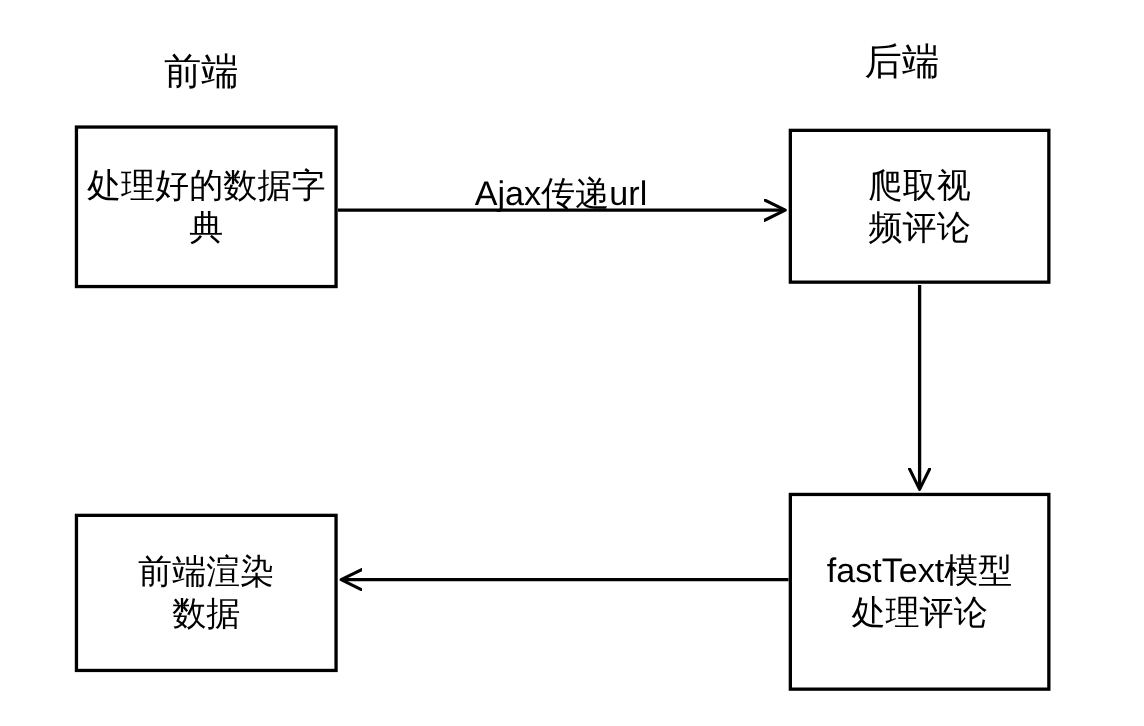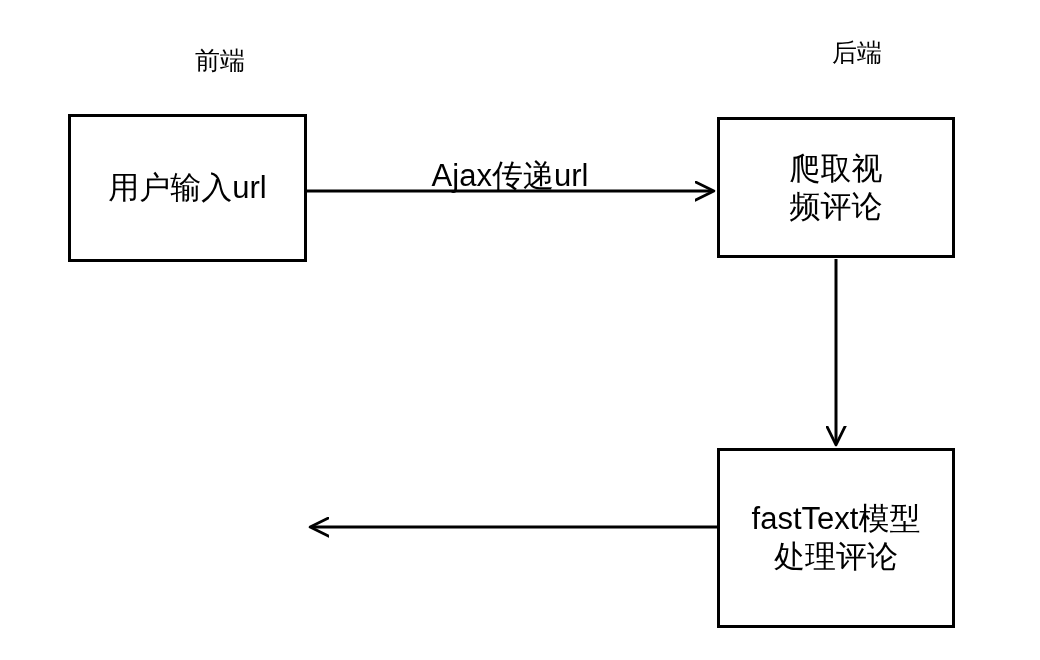--- a/index.html
+++ b/index.html
@@ -36,27 +36,26 @@
     text-align: center;
     color: #000000;
     font-size: 31px;
     line-height: 1.22;
     white-space: pre-line;
     font-family: "Liberation Sans", "DejaVu Sans", sans-serif;
   }
   .lane-title {
     position: absolute;
     color: #000000;
-    font-size: 25px;
+    font-size: 34px;
     line-height: 1;
     text-align: center;
     white-space: nowrap;
     transform: translateX(-50%);
     font-family: "Liberation Sans", "DejaVu Sans", sans-serif;
-    margin-left: 37px;
   }
   .edge-label {
     position: absolute;
     color: #000000;
     font-size: 31px;
     line-height: 1;
     text-align: center;
     white-space: nowrap;
     transform: translateX(-50%);
     background: transparent;
@@ -85,25 +84,27 @@
 
     <g>
       <line x1="717" y1="527" x2="311" y2="527" stroke="#000000" stroke-width="3" marker-end="url(#arrow-right)"></line>
     </g>
   </svg>
 
   <div class="lane-title" style="left:183px; top:48px;">前端</div>
 
   <div class="lane-title" style="left:820px; top:40px;font-family:Liberation Serif, serif;">后端</div>
 
-  <div class="node" style="left:68px; top:114px; width:239px; height:148px;">用户输入url</div>
+  <div class="node" style="left:68px; top:114px; width:239px; height:148px;">处理好的数据字典</div>
 
   <div class="node" style="left:717px; top:117px; width:238px; height:141px;">爬取视
 频评论</div>
 
+  <div class="node" style="left:68px; top:467px; width:239px; height:144px;">前端渲染
+数据</div>
 
   <div class="node" style="left:717px; top:448px; width:238px; height:180px;">fastText模型
 处理评论</div>
 
   <div class="edge-label" style="left:510px; top:160px;">Ajax传递url</div>
 
 
 </div>
 
 </body></html>

